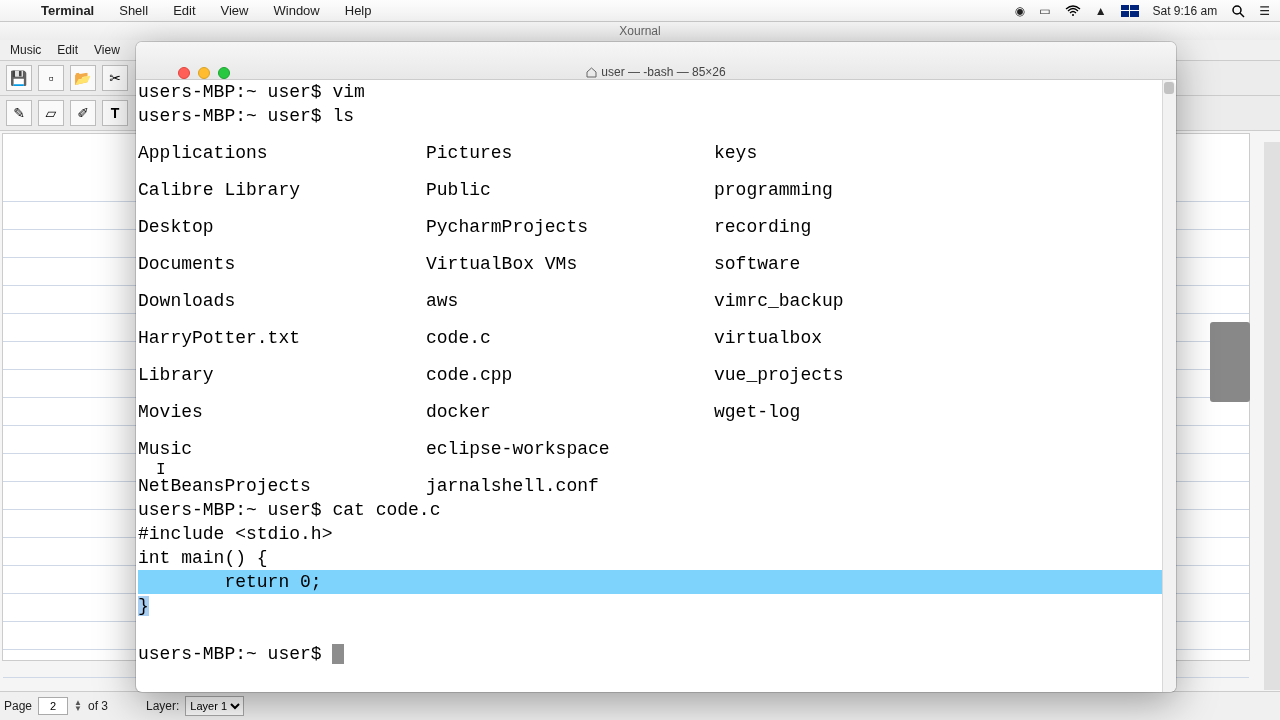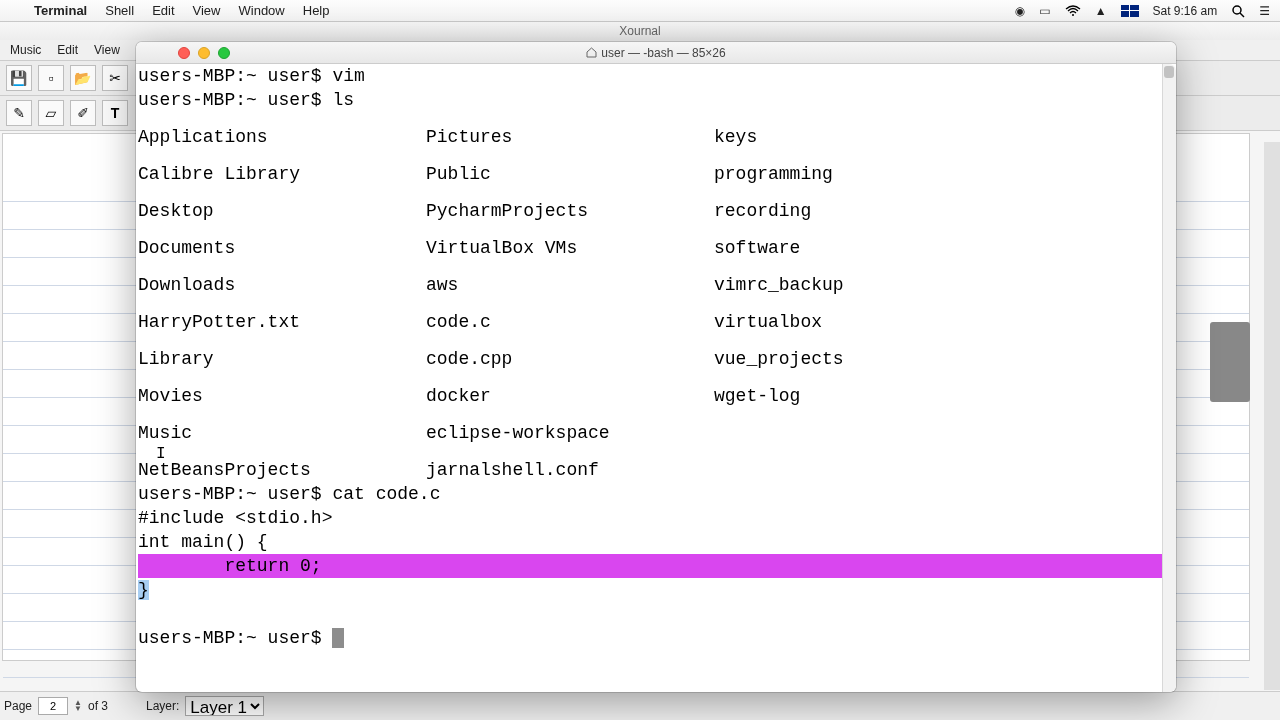--- a/index.html
+++ b/index.html
@@ -16,21 +16,21 @@
 .menubar {
   height: 22px;
   background: linear-gradient(#fdfdfd, #f2f2f2);
   border-bottom: 1px solid #c8c8c8;
   display: flex;
   align-items: center;
   font-size: 13px;
   color: #222;
   padding: 0 10px;
 }
-.menubar .left { display: flex; align-items: flex-start; gap: 18px; }
+.menubar .left { display: flex; align-items: flex-start; gap: 25px; }
 .menubar .apple { font-size: 15px; margin-right: 6px; }
 .menubar .appname { font-weight: 600; }
 .menubar .right { margin-left: auto; display: flex; align-items: center; gap: 14px; font-size: 12px; }
 .menubar .right .ico { display: inline-flex; align-items: center; }
 .menubar .flag {
   width: 18px; height: 12px; background: #00247d; position: relative; display: inline-block;
 }
 .menubar .flag::before {
   content: ""; position: absolute; width: 100%; height: 1px; background: #fff; top: 5px;
 }
@@ -86,21 +86,21 @@
   position: absolute; bottom: 0; left: 0; right: 0;
   padding: 4px 4px; font-size: 12px; color: #222;
   background: #f0f0f0; border-top: 1px solid #ccc;
   display: flex; align-items: center; gap: 6px;
 }
 .xournal-status input {
   width: 30px; height: 18px; font-size: 11px; text-align: center;
   border: 1px solid #aaa; background: #fff;
 }
 .xournal-status select {
-  height: 20px; font-size: 17px; border: 1px solid #aaa; background: #fff;
+  height: 20px; font-size: 11px; border: 1px solid #aaa; background: #fff;
 }
 .spin-arrows { display:inline-flex; flex-direction:column; line-height:6px; font-size:8px; color:#555; }
 .xournal-right-scroll {
   position:absolute; right:0; top:120px; bottom:30px; width:16px; background:#e0e0e0;
 }
 .xournal-thumb-bg {
   position:absolute; right:30px; top:300px; width:40px; height:80px; background:#888; border-radius:3px;
 }
 
 
@@ -108,24 +108,24 @@
   position: absolute;
   left: 136px; top: 42px;
   width: 1040px; height: 650px;
   background: #fff;
   border-radius: 6px;
   box-shadow: 0 10px 40px rgba(0,0,0,.35), 0 0 0 1px rgba(0,0,0,.15);
   display: flex; flex-direction: column;
   overflow: hidden;
 }
 .term-titlebar {
-  height: 22px;
+  height: 38px;
   background: linear-gradient(#f6f6f6, #e8e8e8);
   border-bottom: 1px solid #ccc;
-  display: flex; align-items: center;
+  display: flex; align-items: flex-end;
   position: relative;
   padding-left: 32px;
 }
 .traffic { display: flex; gap: 8px; margin-left: 10px; }
 .traffic .dot { width: 12px; height: 12px; border-radius: 50%; }
 .dot.red { background: #ff5f57; border: 1px solid #e0443e; }
 .dot.yel { background: #febc2e; border: 1px solid #d9a226; }
 .dot.grn { background: #28c840; border: 1px solid #1fa232; }
 .term-title-text {
   position: absolute; left: 0; right: 0; text-align: center;
@@ -144,21 +144,21 @@
   padding: 0 8px 2px 2px;
   position: relative;
   white-space: pre;
   overflow: hidden;
   border-radius: 7px;
 }
 .term-col { display: inline-block; }
 .c1 { width: 288px; }
 .c2 { width: 288px; margin-top: 13px; }
 .c3 { }
-.highlight { background: #d946ef; display: block; }
+.highlight { background: #7dd3fc; display: block; }
 .highlight-partial { background: #a8cef2; }
 .cursor-block {
   display: inline-block; width: 12px; height: 20px;
   background: #8d8d8d; vertical-align: text-bottom;
 }
 .term-scroll {
   position: absolute; right: 0; top: 0; bottom: 0; width: 14px;
   background: #f2f2f2; border-left: 1px solid #d8d8d8;
 }
 .term-scroll .knob {

